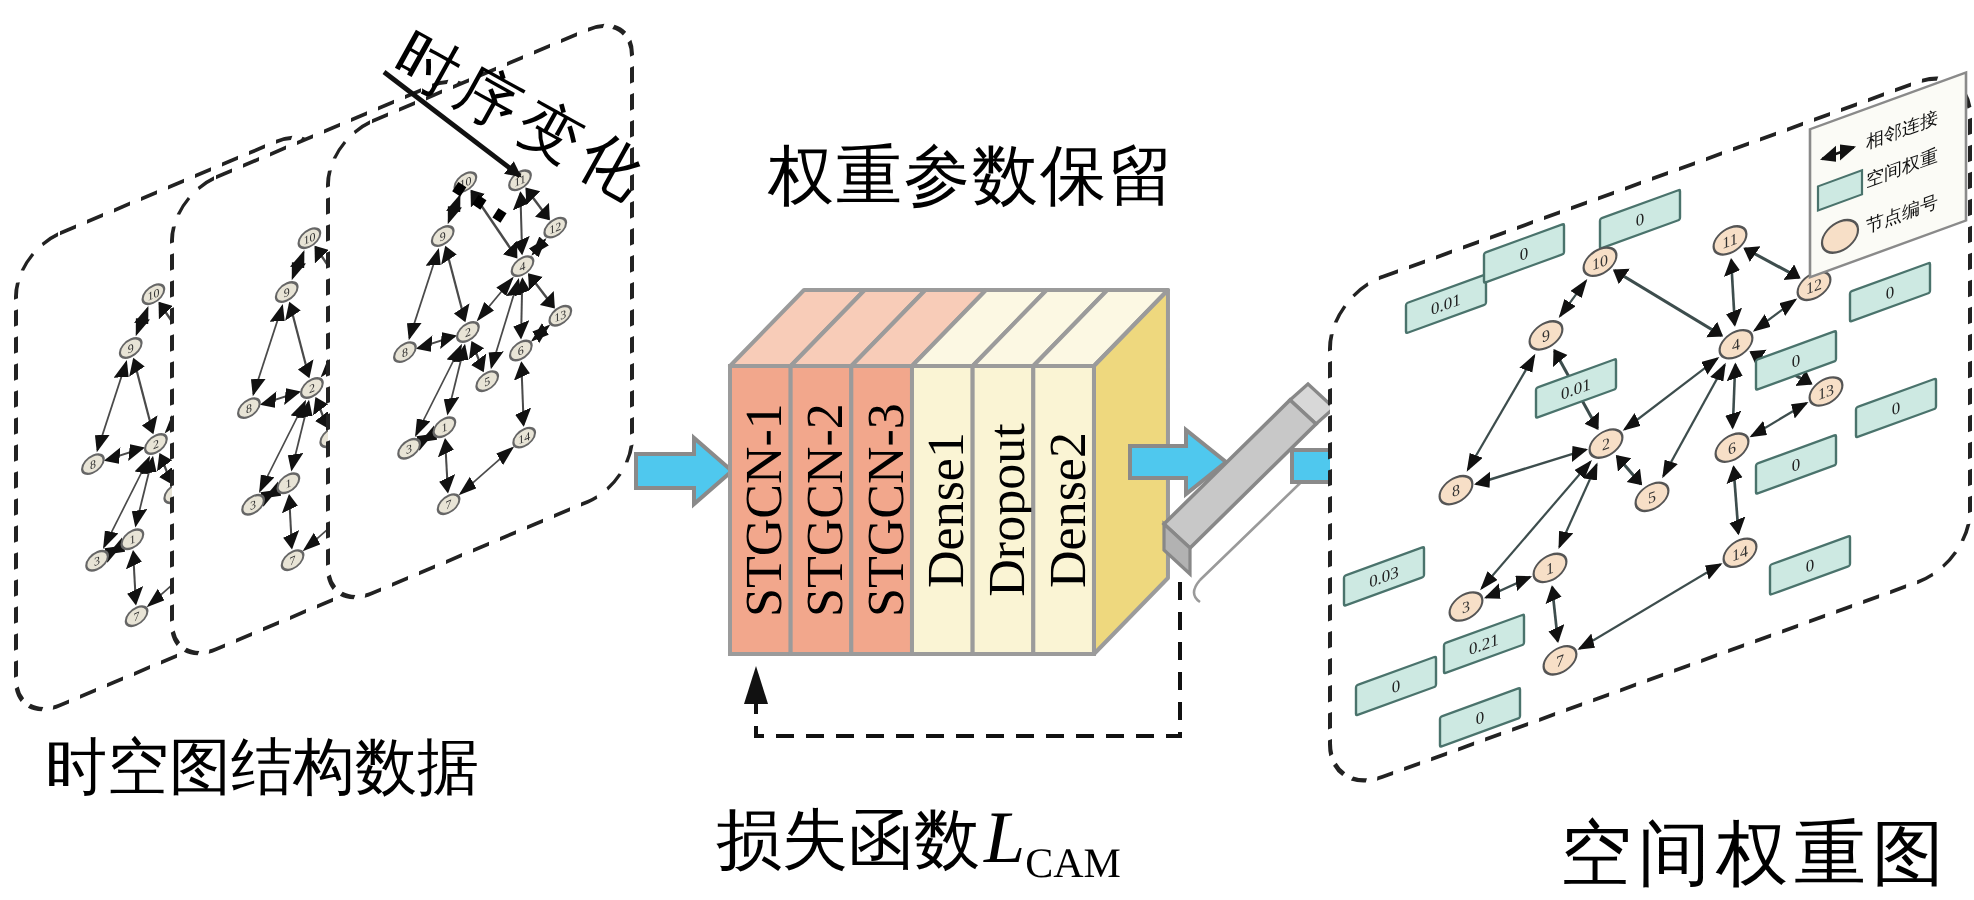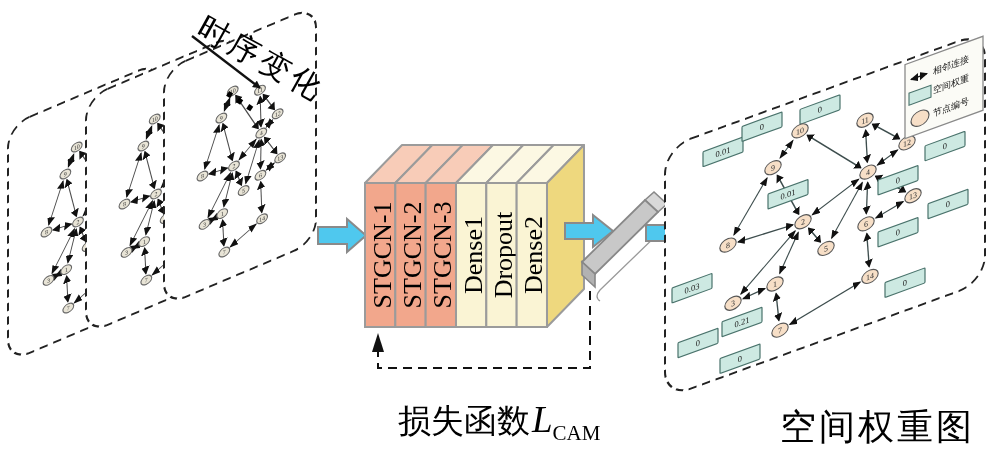--- a/index.html
+++ b/index.html
@@ -5,21 +5,21 @@
   html,body{margin:0;padding:0;background:#fff;}
   .stage{position:relative;width:987px;height:450px;background:#fff;overflow:hidden;
          font-family:"Liberation Serif","DejaVu Serif",serif;color:#000;}
   .stage svg{position:absolute;left:0;top:0;}
   .lbl{position:absolute;white-space:nowrap;}
   #temporal-label{left:200px;top:4px;font-size:31px;letter-spacing:4px;
                   transform:rotate(29deg);transform-origin:0 50%;}
   #ellipsis-dots{left:222px;top:80px;font-size:36px;font-weight:bold;
                  transform:rotate(33deg);letter-spacing:2px;}
   #middle-title{left:384px;top:66px;font-size:33px;letter-spacing:1px;}
-  #loss-label{left:358px;top:398px;font-size:33px;margin-left:40px;}
+  #loss-label{left:358px;top:398px;font-size:33px;}
   #loss-label .sym{font-style:italic;font-size:37px;padding-left:2px;}
   #loss-label sub{font-size:21px;}
   #caption-left{left:0px;top:364px;width:262px;text-align:center;
                 font-size:31px;line-height:40px;}
   #caption-right{left:780px;top:403px;font-size:36px;letter-spacing:3px;text-align:center;}
 </style>
 </head>
 <body>
 
 <div class="stage">
@@ -315,22 +315,24 @@
             <text x="268" y="24" font-size="9" fill="#111">相邻连接</text>
             <text x="268" y="43" font-size="9" fill="#111">空间权重</text>
             <text x="268" y="66" font-size="9" fill="#111">节点编号</text>
           </g>
         </g>
       </g>
   </svg>
 
   <div class="lbl" id="temporal-label">时序变化</div>
   <div class="lbl" id="ellipsis-dots">⋯</div>
+  <div class="lbl" id="middle-title">权重参数保留</div>
 
   <div class="lbl" id="loss-label">
     <span>损失函数</span><span class="sym">L</span><sub>CAM</sub>
   </div>
 
   <div class="lbl" id="caption-left">
+    <div>时空图结构数据</div>
   </div>
 
   <div class="lbl" id="caption-right">空间权重图</div>
 </div>
 
 </body></html>

